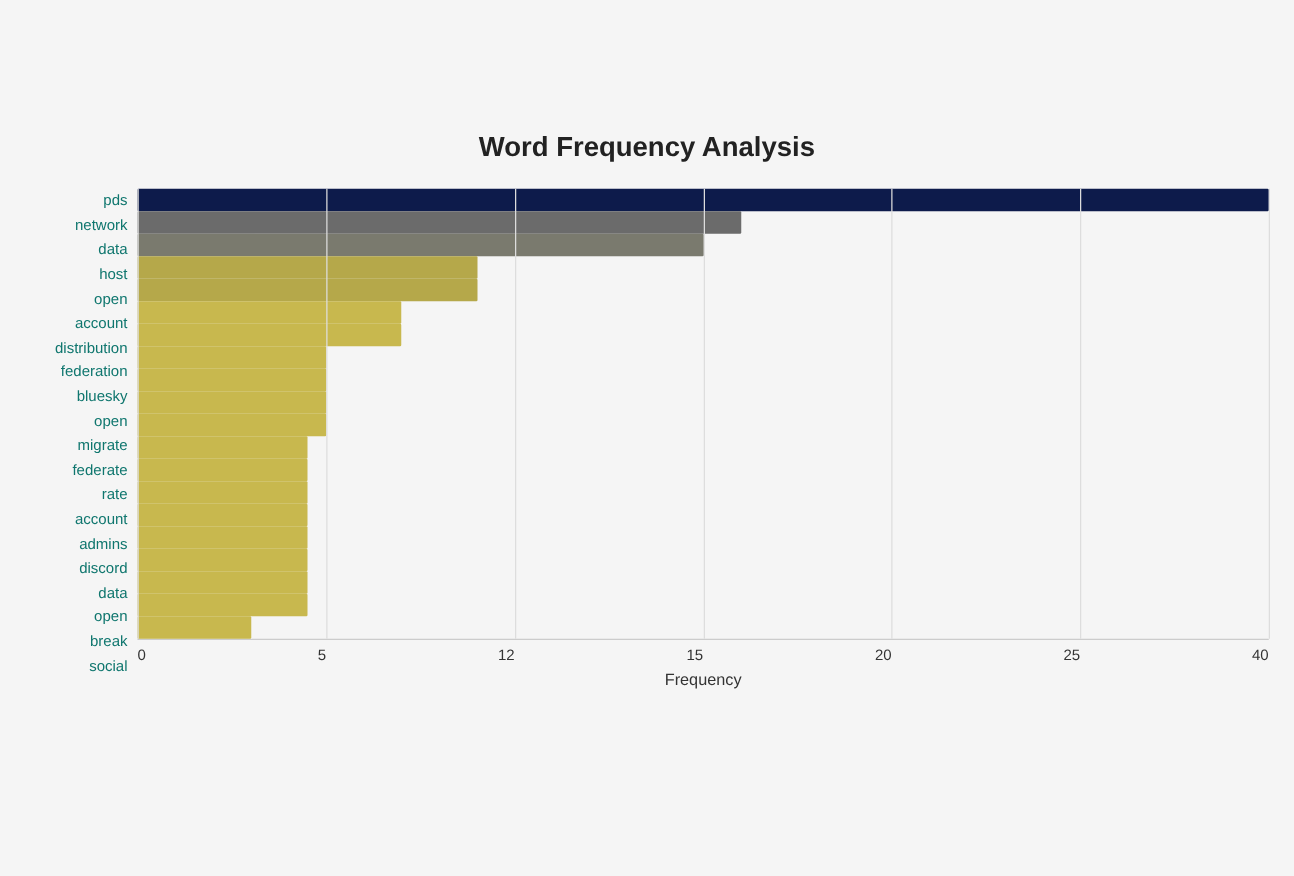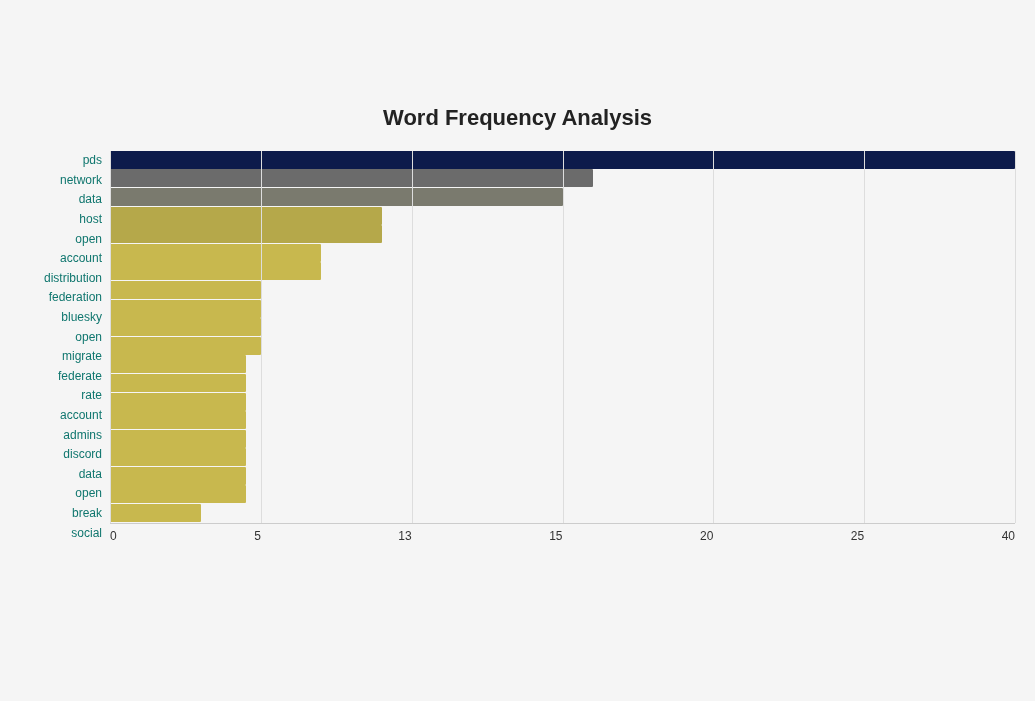--- a/index.html
+++ b/index.html
@@ -204,22 +204,23 @@
             <div class="bar" style="width: 15%; background-color: rgb(200, 184, 78);"></div>
           </div>
           <div class="bar-row">
             <div class="bar" style="width: 10%; background-color: rgb(200, 184, 78);"></div>
           </div>
         </div>
       <div class="bottom-area">
         <div class="x-axis" id="x-axis">
             <div class="x-tick">0</div>
             <div class="x-tick">5</div>
-            <div class="x-tick">13</div>
+            <div class="x-tick">12</div>
             <div class="x-tick">15</div>
             <div class="x-tick">20</div>
             <div class="x-tick">25</div>
             <div class="x-tick">40</div>
           </div>
+        <div class="x-axis-label">Frequency</div>
       </div>
     </div>
   </div>
 </div>
 
 </body></html>

